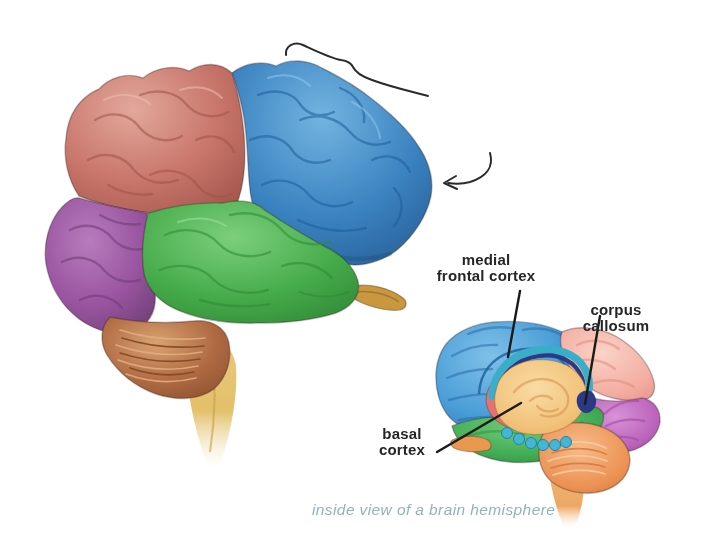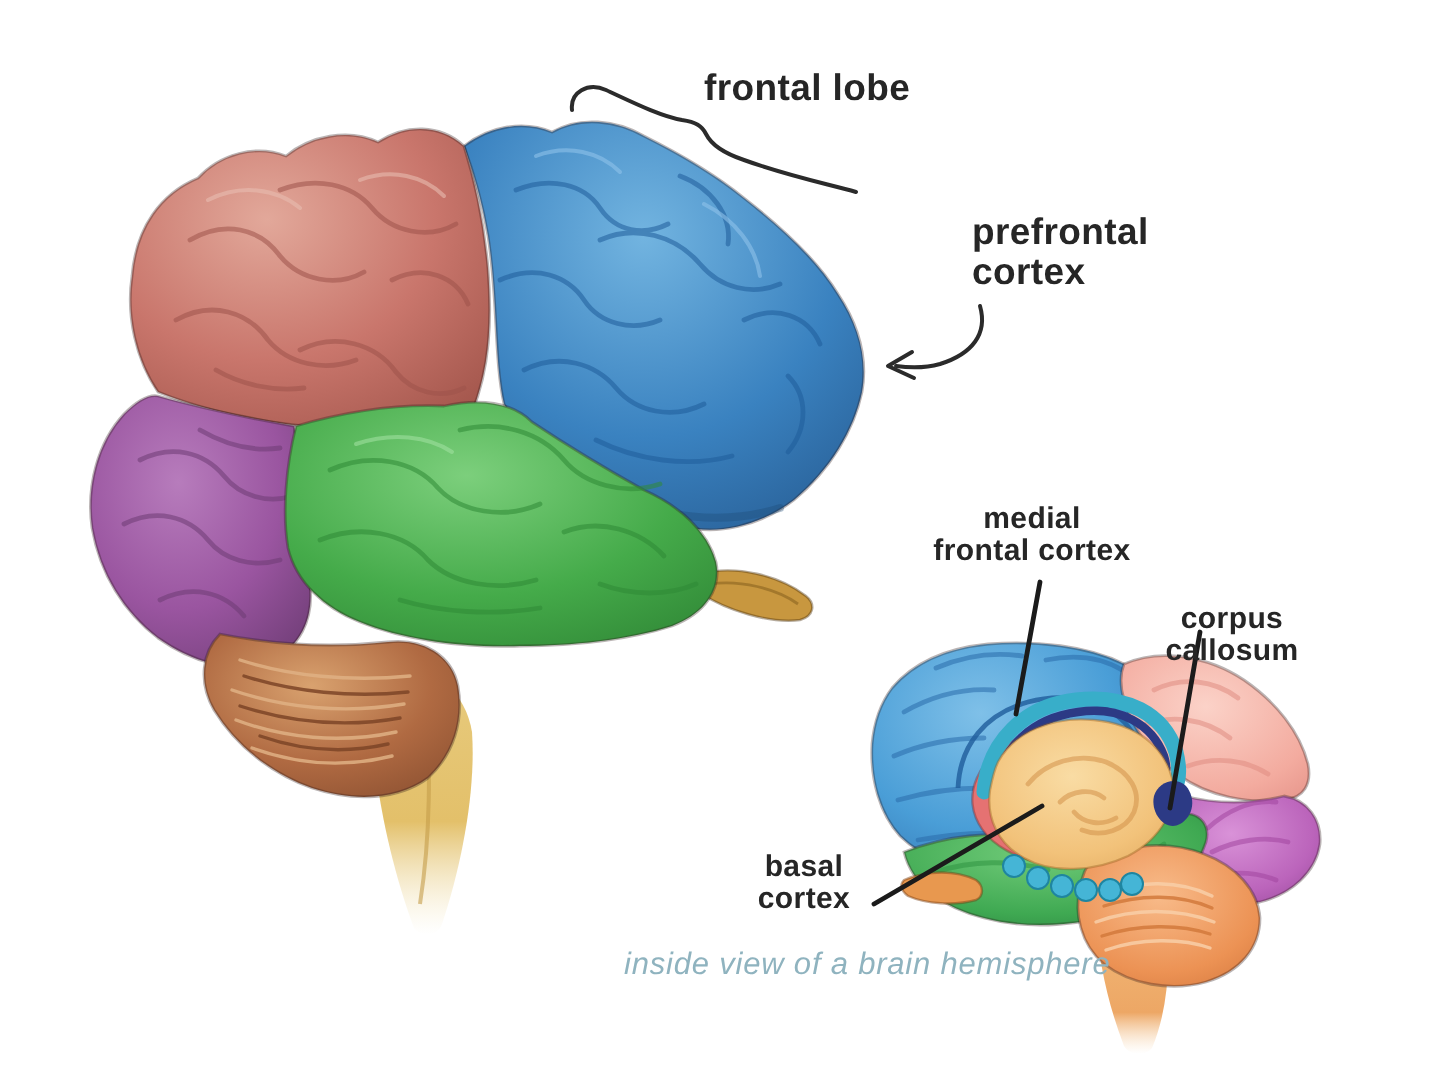--- a/index.html
+++ b/index.html
@@ -266,28 +266,25 @@
   <g>
     <path class="annot" d="M 286,55 C 285,46 294,41 303,45 C 316,51 330,58 341,60 C 348,61 351,63 353,67 C 356,73 363,77 372,80 C 394,88 414,92 428,96"></path>
     <path class="annot" stroke-width="1.8" d="M 490,153 C 494,167 486,177 470,182 C 463,184 455,184 448,183"></path>
     <path class="annot" stroke-width="1.8" d="M 456,176 L 444,183 L 457,189"></path>
     <path class="leader" d="M 520,291 L 508,357"></path>
     <path class="leader" d="M 600,316 L 585,404"></path>
     <path class="leader" d="M 437,452 L 521,403"></path>
   </g>
 </svg>
 
-  <div class="lbl lbl-lg" style="left:352px;top:34px;">frontal lobe</div>
-
-  <div class="lbl lbl-lg" style="left:486px;top:106px;">prefrontal
-cortex</div>
-
-  <div class="lbl lbl-sm" style="left:454px;top:252px;width:124px;">medial
+
+
+  <div class="lbl lbl-sm" style="left:424px;top:252px;width:124px;">medial
 frontal cortex</div>
 
   <div class="lbl lbl-sm" style="left:568px;top:277px;width:96px;margin-top:25px;">corpus
 callosum</div>
 
   <div class="lbl lbl-sm" style="left:354px;top:426px;width:96px;">basal
 cortex</div>
 
-  <div class="caption" style="left:312px;top:474px;">inside view of a brain hemisphere</div>
+  <div class="caption" style="left:312px;top:501px;">inside view of a brain hemisphere</div>
 </div>
 
 </body></html>

